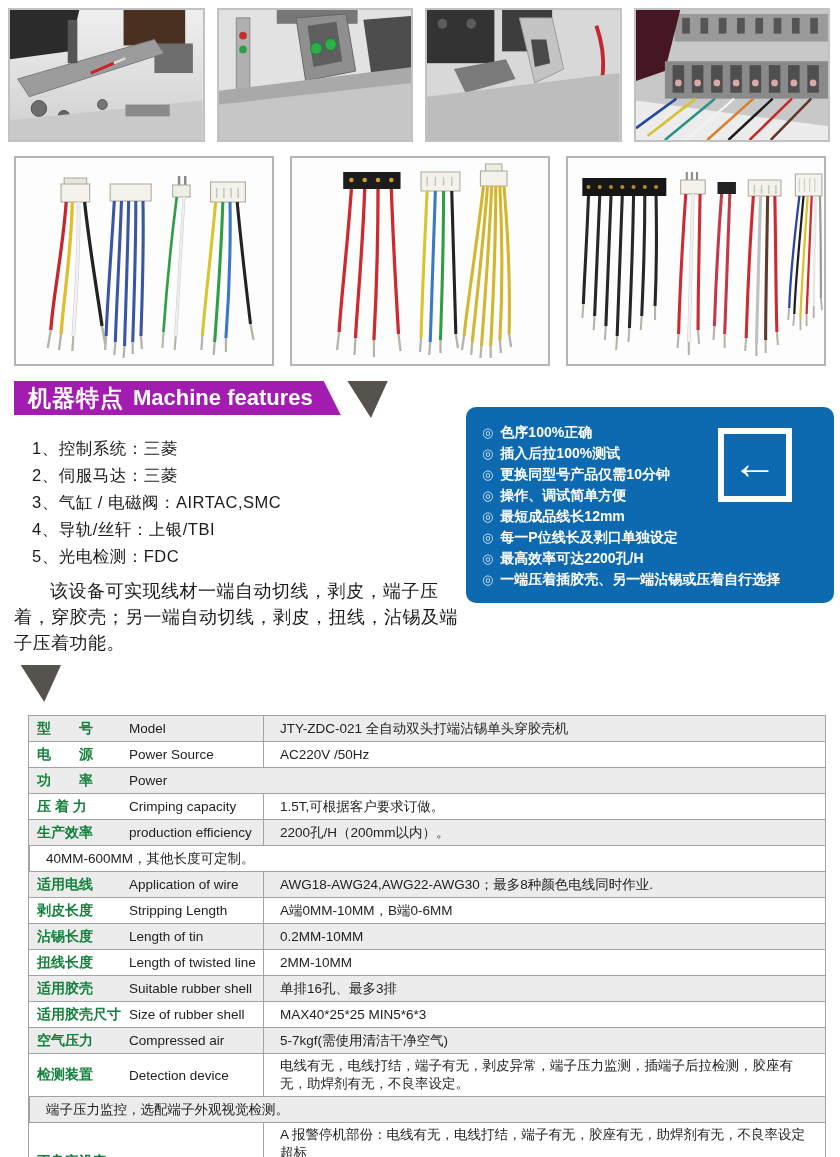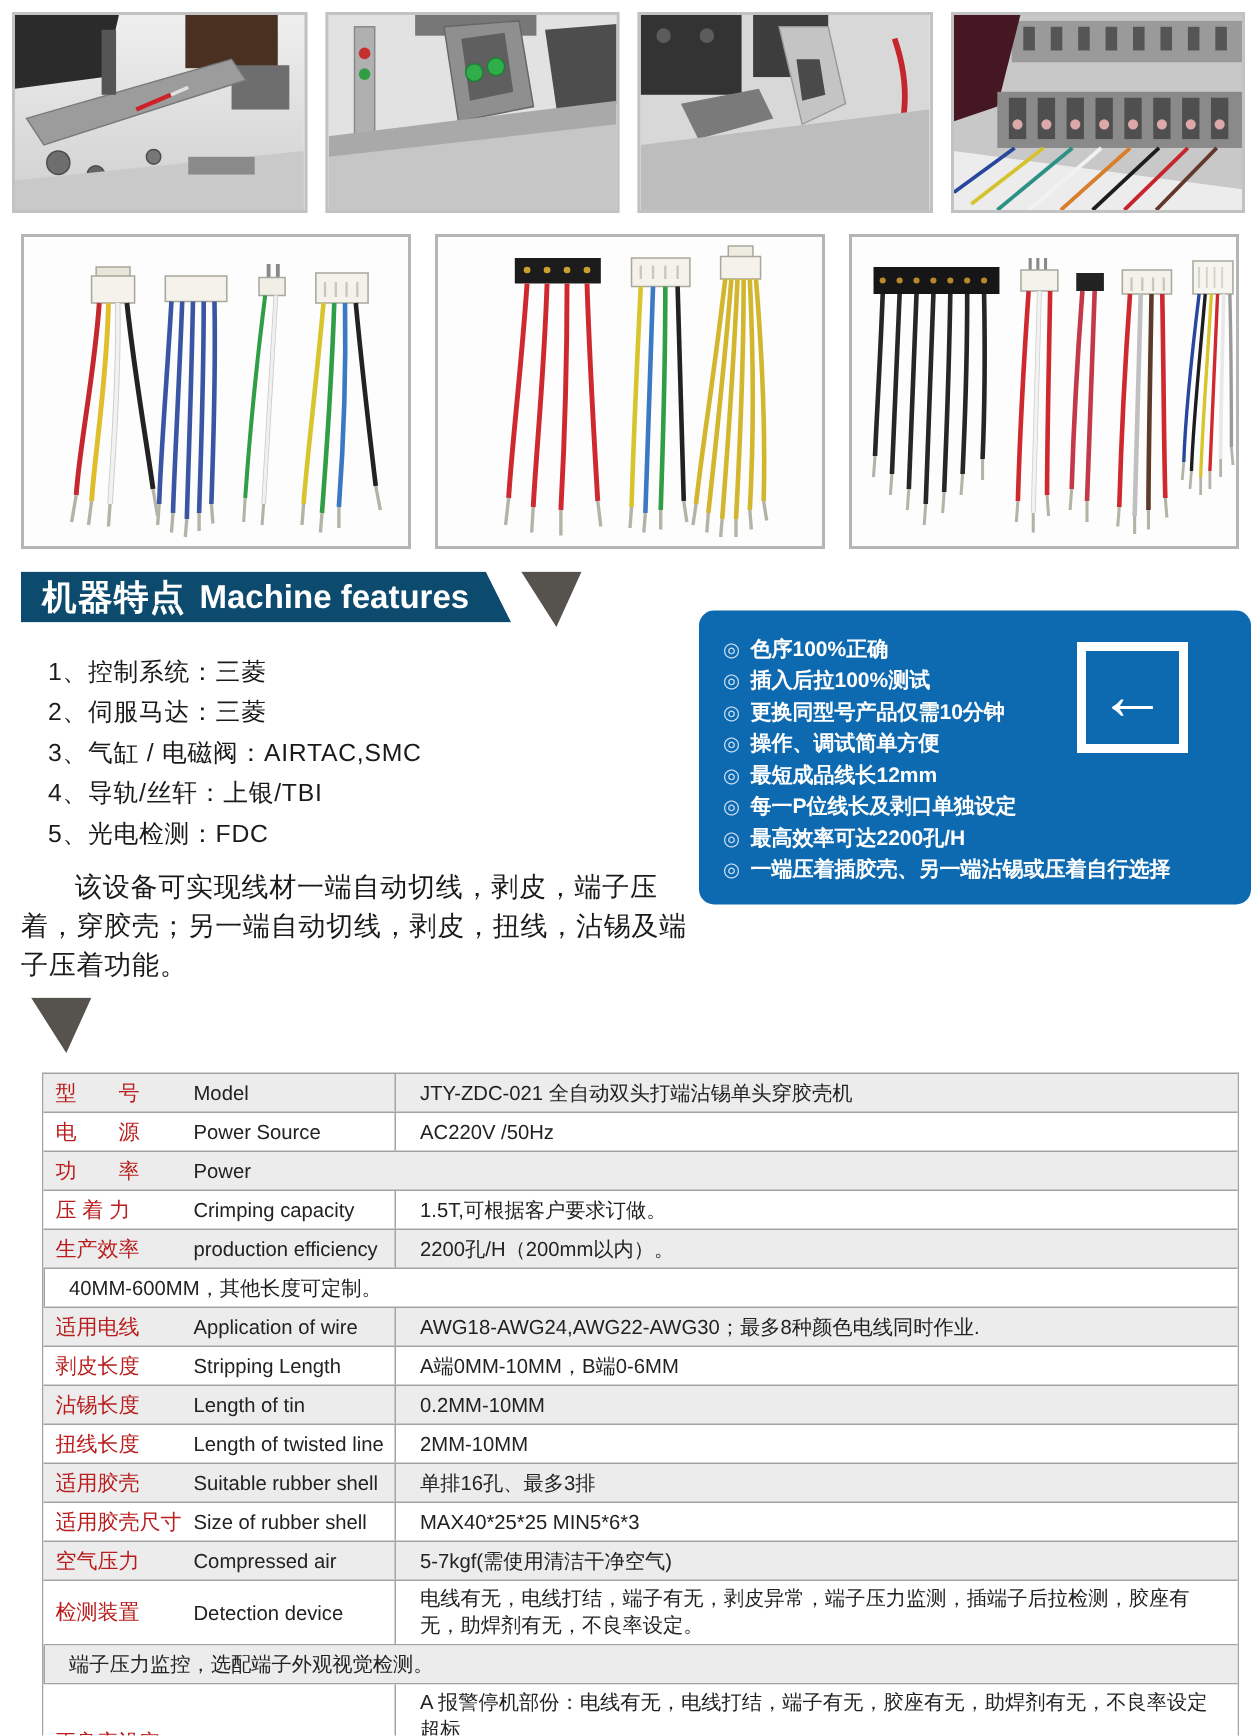--- a/index.html
+++ b/index.html
@@ -17,21 +17,21 @@
   .row-top figure{margin:0;flex:1;height:130px;border:2px solid #c2c2c2;background:#e8e8e8;overflow:hidden;}
   .row-mid{display:flex;gap:16px;padding:14px 14px 0 14px;}
   .row-mid figure{margin:0;flex:1;height:206px;border:2px solid #b5b5b5;background:#fdfdfd;overflow:hidden;}
   figure svg{width:100%;height:100%;display:block;}
 
   
   .banner-wrap{display:flex;align-items:flex-start;}
   .banner{
     height:34px;display:flex;align-items:center;gap:9px;
     padding:0 28px 0 14px;color:#fff;
-    background:#0c4a6e;
+    background:#a21caf;
     clip-path:polygon(0 0, calc(100% - 17px) 0, 100% 100%, 0 100%);
   }
   .banner-zh{font-size:23px;font-weight:bold;letter-spacing:1px;}
   .banner-en{font-size:22px;font-weight:bold;}
   .banner-tri{width:42px;height:37px;margin-left:5px;background:#56524d;
     clip-path:polygon(4% 0,100% 0,60% 100%);}
 
   
   .features-section{display:flex;margin-top:15px;padding:0 6px 0 14px;}
   .features-left{width:452px;flex-shrink:0;}
@@ -55,21 +55,21 @@
 
   
   .params-section{margin-top:9px;padding:0 14px;}
   .param-table{margin:13px 0 0 14px;border:1px solid #a3a3a3;}
   .p-row{display:flex;border-bottom:1px solid #a3a3a3;min-height:25px;}
   .p-row:last-child{border-bottom:none;}
   .p-row:nth-child(odd){background:#ececec;}
   .p-row:nth-child(even){background:#ffffff;}
   .cell{display:flex;align-items:center;box-sizing:border-box;}
   .cell.label{width:234px;flex-shrink:0;padding:3px 2px 3px 8px;}
-  .cell.label .zh{width:92px;flex-shrink:0;font-size:14px;font-weight:normal;color:#b91c1c;}
+  .cell.label .zh{width:92px;flex-shrink:0;font-size:14px;font-weight:bold;color:#15803d;}
   .cell.label .en{font-size:13.5px;color:#222;}
   .cell.value{flex:1;border-left:1px solid #a3a3a3;padding:3px 8px 3px 16px;
     font-size:13.5px;color:#222;white-space:pre-line;line-height:18px;}
 </style>
 </head>
 <body>
 
 <div class="page">
 
   <div class="row-top">

